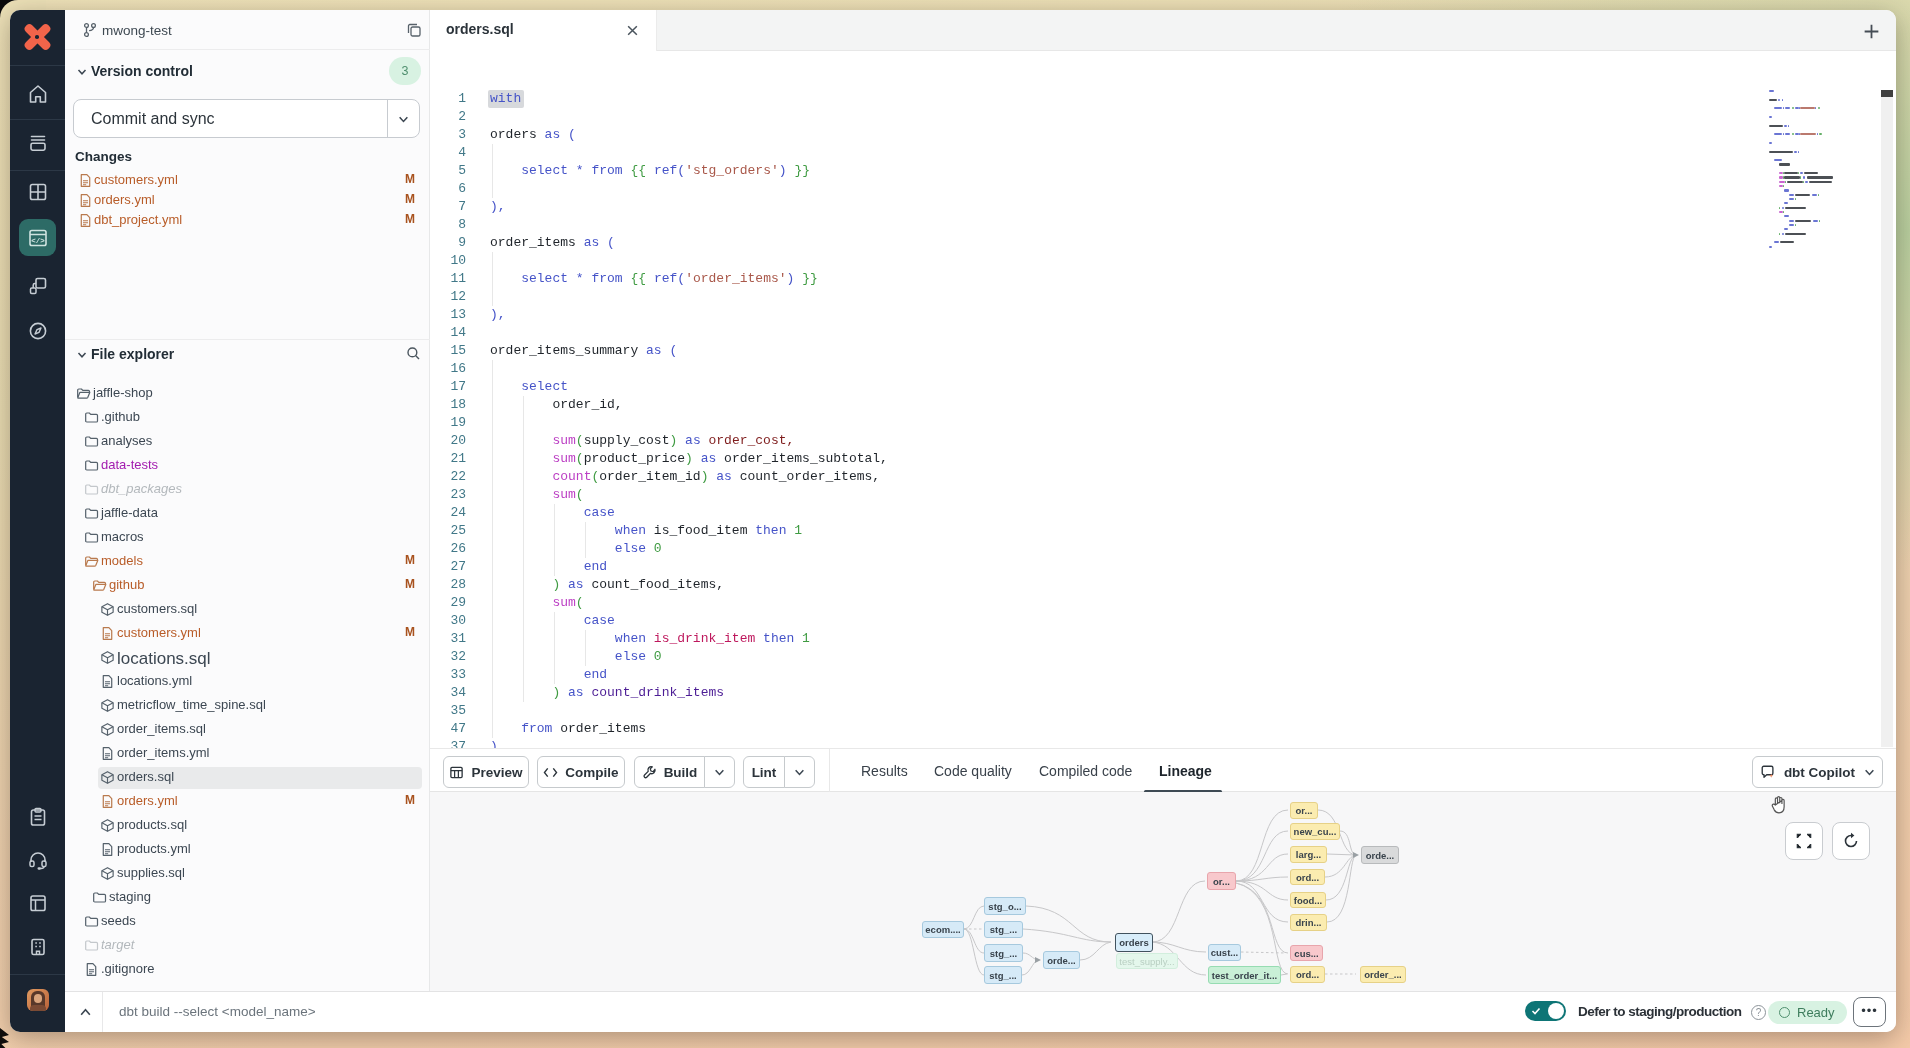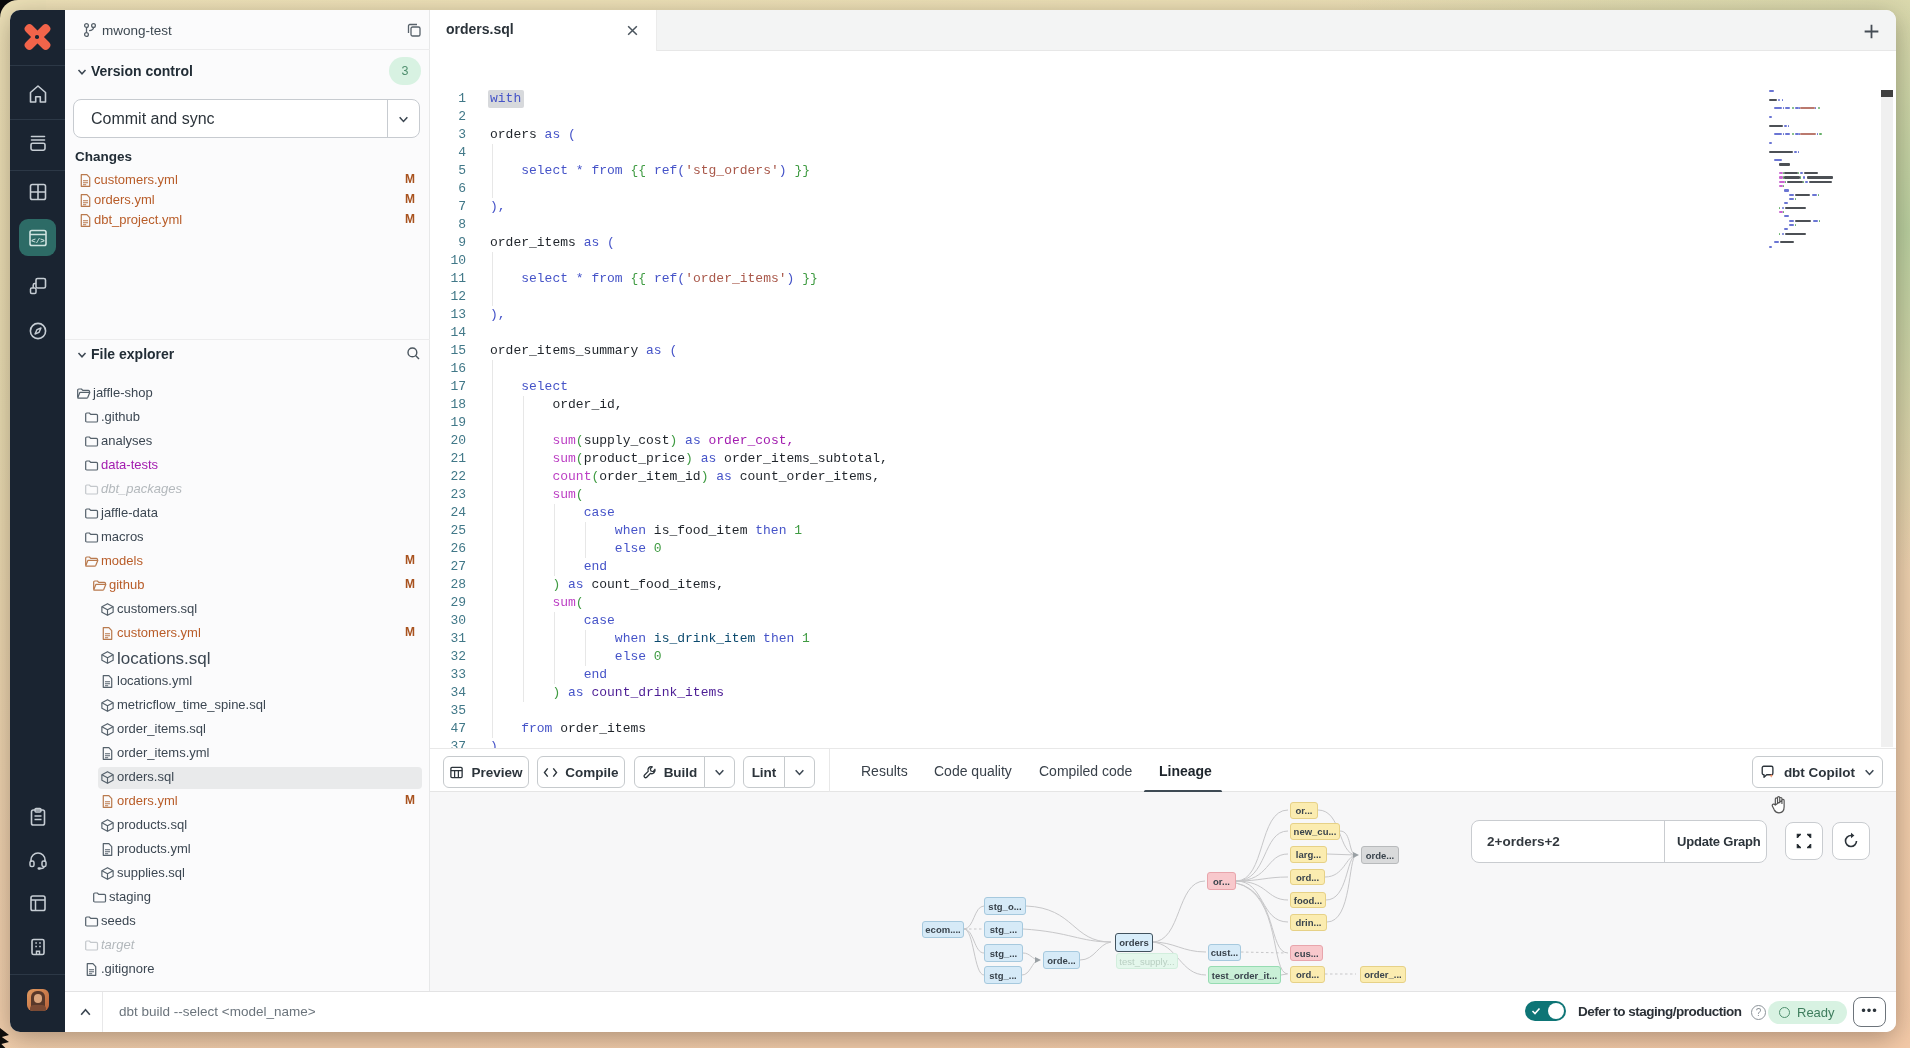--- a/index.html
+++ b/index.html
@@ -447,32 +447,32 @@
   <div class="cl" style="top:0px"><span style="color:#4553c8">with</span></div>
 <div class="cl" style="top:36px"><span style="color:#1f242a">orders </span><span style="color:#4553c8">as</span><span style="color:#1f242a"> </span><span style="color:#4553c8">(</span></div>
 <div class="cl" style="top:72px"><span style="color:#1f242a">    </span><span style="color:#4553c8">select</span><span style="color:#1f242a"> </span><span style="color:#4553c8">*</span><span style="color:#1f242a"> </span><span style="color:#4553c8">from</span><span style="color:#1f242a"> </span><span style="color:#3f9b42">{{</span><span style="color:#1f242a"> </span><span style="color:#4553c8">ref</span><span style="color:#4553c8">(</span><span style="color:#a9584a">'stg_orders'</span><span style="color:#4553c8">)</span><span style="color:#1f242a"> </span><span style="color:#3f9b42">}}</span></div>
 <div class="cl" style="top:108px"><span style="color:#4553c8">),</span></div>
 <div class="cl" style="top:144px"><span style="color:#1f242a">order_items </span><span style="color:#4553c8">as</span><span style="color:#1f242a"> </span><span style="color:#4553c8">(</span></div>
 <div class="cl" style="top:180px"><span style="color:#1f242a">    </span><span style="color:#4553c8">select</span><span style="color:#1f242a"> </span><span style="color:#4553c8">*</span><span style="color:#1f242a"> </span><span style="color:#4553c8">from</span><span style="color:#1f242a"> </span><span style="color:#3f9b42">{{</span><span style="color:#1f242a"> </span><span style="color:#4553c8">ref</span><span style="color:#4553c8">(</span><span style="color:#a9584a">'order_items'</span><span style="color:#4553c8">)</span><span style="color:#1f242a"> </span><span style="color:#3f9b42">}}</span></div>
 <div class="cl" style="top:216px"><span style="color:#4553c8">),</span></div>
 <div class="cl" style="top:252px"><span style="color:#1f242a">order_items_summary </span><span style="color:#4553c8">as</span><span style="color:#1f242a"> </span><span style="color:#4553c8">(</span></div>
 <div class="cl" style="top:288px"><span style="color:#1f242a">    </span><span style="color:#4553c8">select</span></div>
 <div class="cl" style="top:306px"><span style="color:#1f242a">        order_id,</span></div>
-<div class="cl" style="top:342px"><span style="color:#1f242a">        </span><span style="color:#bc3fc4">sum</span><span style="color:#3f9b42">(</span><span style="color:#1f242a">supply_cost</span><span style="color:#3f9b42">)</span><span style="color:#1f242a"> </span><span style="color:#4553c8">as</span><span style="color:#a21caf"> order_cost,</span></div>
+<div class="cl" style="top:342px"><span style="color:#1f242a">        </span><span style="color:#bc3fc4">sum</span><span style="color:#3f9b42">(</span><span style="color:#1f242a">supply_cost</span><span style="color:#3f9b42">)</span><span style="color:#1f242a"> </span><span style="color:#4553c8">as</span><span style="color:#7f1d1d"> order_cost,</span></div>
 <div class="cl" style="top:360px"><span style="color:#1f242a">        </span><span style="color:#bc3fc4">sum</span><span style="color:#3f9b42">(</span><span style="color:#1f242a">product_price</span><span style="color:#3f9b42">)</span><span style="color:#1f242a"> </span><span style="color:#4553c8">as</span><span style="color:#1f242a"> order_items_subtotal,</span></div>
 <div class="cl" style="top:378px"><span style="color:#1f242a">        </span><span style="color:#bc3fc4">count</span><span style="color:#3f9b42">(</span><span style="color:#1f242a">order_item_id</span><span style="color:#3f9b42">)</span><span style="color:#1f242a"> </span><span style="color:#4553c8">as</span><span style="color:#1f242a"> count_order_items,</span></div>
 <div class="cl" style="top:396px"><span style="color:#1f242a">        </span><span style="color:#bc3fc4">sum</span><span style="color:#3f9b42">(</span></div>
 <div class="cl" style="top:414px"><span style="color:#1f242a">            </span><span style="color:#4553c8">case</span></div>
 <div class="cl" style="top:432px"><span style="color:#1f242a">                </span><span style="color:#4553c8">when</span><span style="color:#1f242a"> is_food_item </span><span style="color:#4553c8">then</span><span style="color:#1f242a"> </span><span style="color:#3f9b42">1</span></div>
 <div class="cl" style="top:450px"><span style="color:#1f242a">                </span><span style="color:#4553c8">else</span><span style="color:#1f242a"> </span><span style="color:#3f9b42">0</span></div>
 <div class="cl" style="top:468px"><span style="color:#1f242a">            </span><span style="color:#4553c8">end</span></div>
 <div class="cl" style="top:486px"><span style="color:#1f242a">        </span><span style="color:#3f9b42">)</span><span style="color:#1f242a"> </span><span style="color:#4553c8">as</span><span style="color:#1f242a"> count_food_items,</span></div>
 <div class="cl" style="top:504px"><span style="color:#1f242a">        </span><span style="color:#bc3fc4">sum</span><span style="color:#3f9b42">(</span></div>
 <div class="cl" style="top:522px"><span style="color:#1f242a">            </span><span style="color:#4553c8">case</span></div>
-<div class="cl" style="top:540px"><span style="color:#1f242a">                </span><span style="color:#4553c8">when</span><span style="color:#0c4a6e"> is_drink_item </span><span style="color:#4553c8">then</span><span style="color:#1f242a"> </span><span style="color:#3f9b42">1</span></div>
+<div class="cl" style="top:540px"><span style="color:#1f242a">                </span><span style="color:#4553c8">when</span><span style="color:#be185d"> is_drink_item </span><span style="color:#4553c8">then</span><span style="color:#1f242a"> </span><span style="color:#3f9b42">1</span></div>
 <div class="cl" style="top:558px"><span style="color:#1f242a">                </span><span style="color:#4553c8">else</span><span style="color:#1f242a"> </span><span style="color:#3f9b42">0</span></div>
 <div class="cl" style="top:576px"><span style="color:#1f242a">            </span><span style="color:#4553c8">end</span></div>
 <div class="cl" style="top:594px"><span style="color:#1f242a">        </span><span style="color:#3f9b42">)</span><span style="color:#1f242a"> </span><span style="color:#4553c8">as</span><span style="color:#4c1d95"> count_drink_items</span></div>
 <div class="cl" style="top:630px"><span style="color:#1f242a">    </span><span style="color:#4553c8">from</span><span style="color:#1f242a"> order_items</span></div>
 <div class="cl" style="top:648px"><span style="color:#4553c8">),</span></div>
   <div class="mm">
         <i style="left:0.0px;top:0.0px;width:5.0px;background:#4553c8"></i>
 <i style="left:0.0px;top:8.6px;width:7.5px;background:#1f242a"></i>
 <i style="left:8.8px;top:8.6px;width:2.5px;background:#4553c8"></i>
 <i style="left:12.5px;top:8.6px;width:1.2px;background:#4553c8"></i>
@@ -648,25 +648,20 @@
 <div class="node ny" style="left:860px;top:31px;width:50px;height:17px;">new_cu...</div>
 <div class="node ny" style="left:860px;top:54px;width:37px;height:17px;">larg...</div>
 <div class="node ny" style="left:860px;top:77px;width:35px;height:16px;">ord...</div>
 <div class="node ny" style="left:860px;top:100px;width:36px;height:16px;">food...</div>
 <div class="node ny" style="left:860px;top:122px;width:37px;height:17px;">drin...</div>
 <div class="node np" style="left:860px;top:153px;width:33px;height:16px;">cus...</div>
 <div class="node ny" style="left:860px;top:174px;width:35px;height:17px;">ord...</div>
 <div class="node nr" style="left:931px;top:54px;width:38px;height:18px;">orde...</div>
 <div class="node ny" style="left:930px;top:174px;width:46px;height:17px;">order_...</div>
 
-  <div style="position:absolute;left:1041px;top:28px;width:296px;height:43px;background:#fff;border:1px solid #c9ccd0;border-radius:8px">
-    <div style="position:absolute;left:15px;top:13px;font-size:13.5px;font-weight:bold;color:#33393f;white-space:nowrap">2+orders+2</div>
-    <div style="position:absolute;left:192px;top:0;width:1px;height:41px;background:#c9ccd0"></div>
-    <div style="position:absolute;left:205px;top:13px;font-size:13px;font-weight:bold;color:#2c343b;white-space:nowrap;letter-spacing:-.2px">Update Graph</div>
-  </div>
   <div style="position:absolute;left:1355px;top:30px;width:38px;height:38px;background:#fff;border:1px solid #c9ccd0;border-radius:8px">
     <svg width="16" height="16" viewBox="0 0 16 16" style="position:absolute;left:10px;top:10px">
           <path d="M1.5 5V1.5H5M11 1.5h3.5V5M14.5 11v3.5H11M5 14.5H1.5V11" stroke="#2c343b" stroke-width="1.6"></path>
         </svg>
   </div>
   <div style="position:absolute;left:1402px;top:30px;width:38px;height:38px;background:#fff;border:1px solid #c9ccd0;border-radius:8px">
     <svg width="18" height="18" viewBox="0 0 18 18" style="position:absolute;left:9px;top:9px">
           <path d="M14.5 9A5.5 5.5 0 1 1 9 3.5" stroke="#2c343b" stroke-width="1.6" fill="none"></path>
           <path d="M9 0.8 12.4 3.5 9 6.2z" fill="#2c343b" stroke="none"></path>
         </svg>

